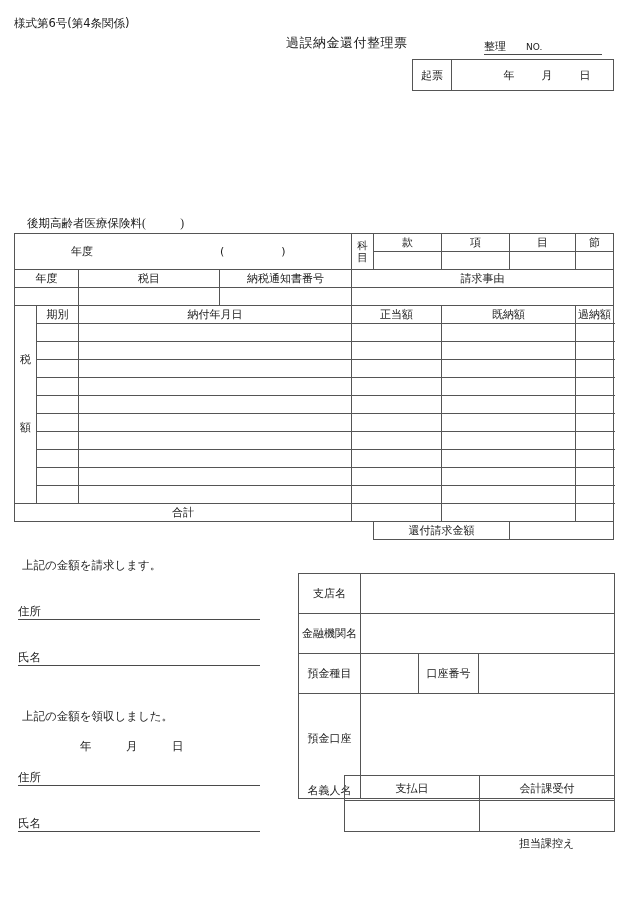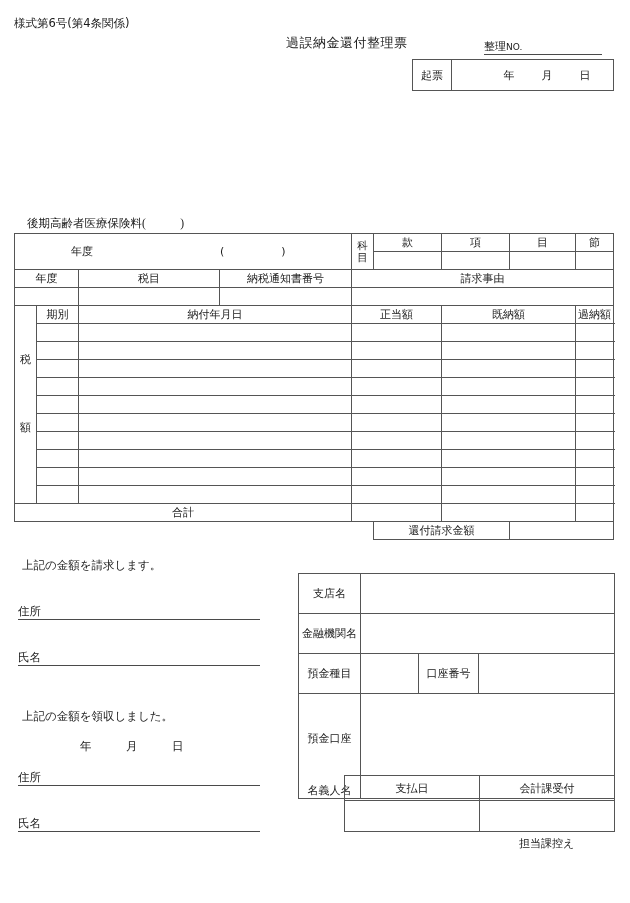--- a/index.html
+++ b/index.html
@@ -30,21 +30,21 @@
   #doc-title {
     left: 246px; top: 36px;
     font-size: 13px;
     letter-spacing: 0.5px;
     margin-left: 40px;
   }
   #seiri-label {
     left: 484px; top: 40px;
     font-size: 11px;
   }
-  #seiri-no-sub { font-size: 9px; }
+  #seiri-no-sub { font-size: 9px; padding-left: 20px; }
   #seiri-rule {
     left: 484px; top: 54px;
     width: 118px; height: 0;
     border-bottom: 1px solid #4a4a4a;
   }
 
   
   #kihyou-box {
     left: 412px; top: 59px;
     width: 202px; height: 32px;

